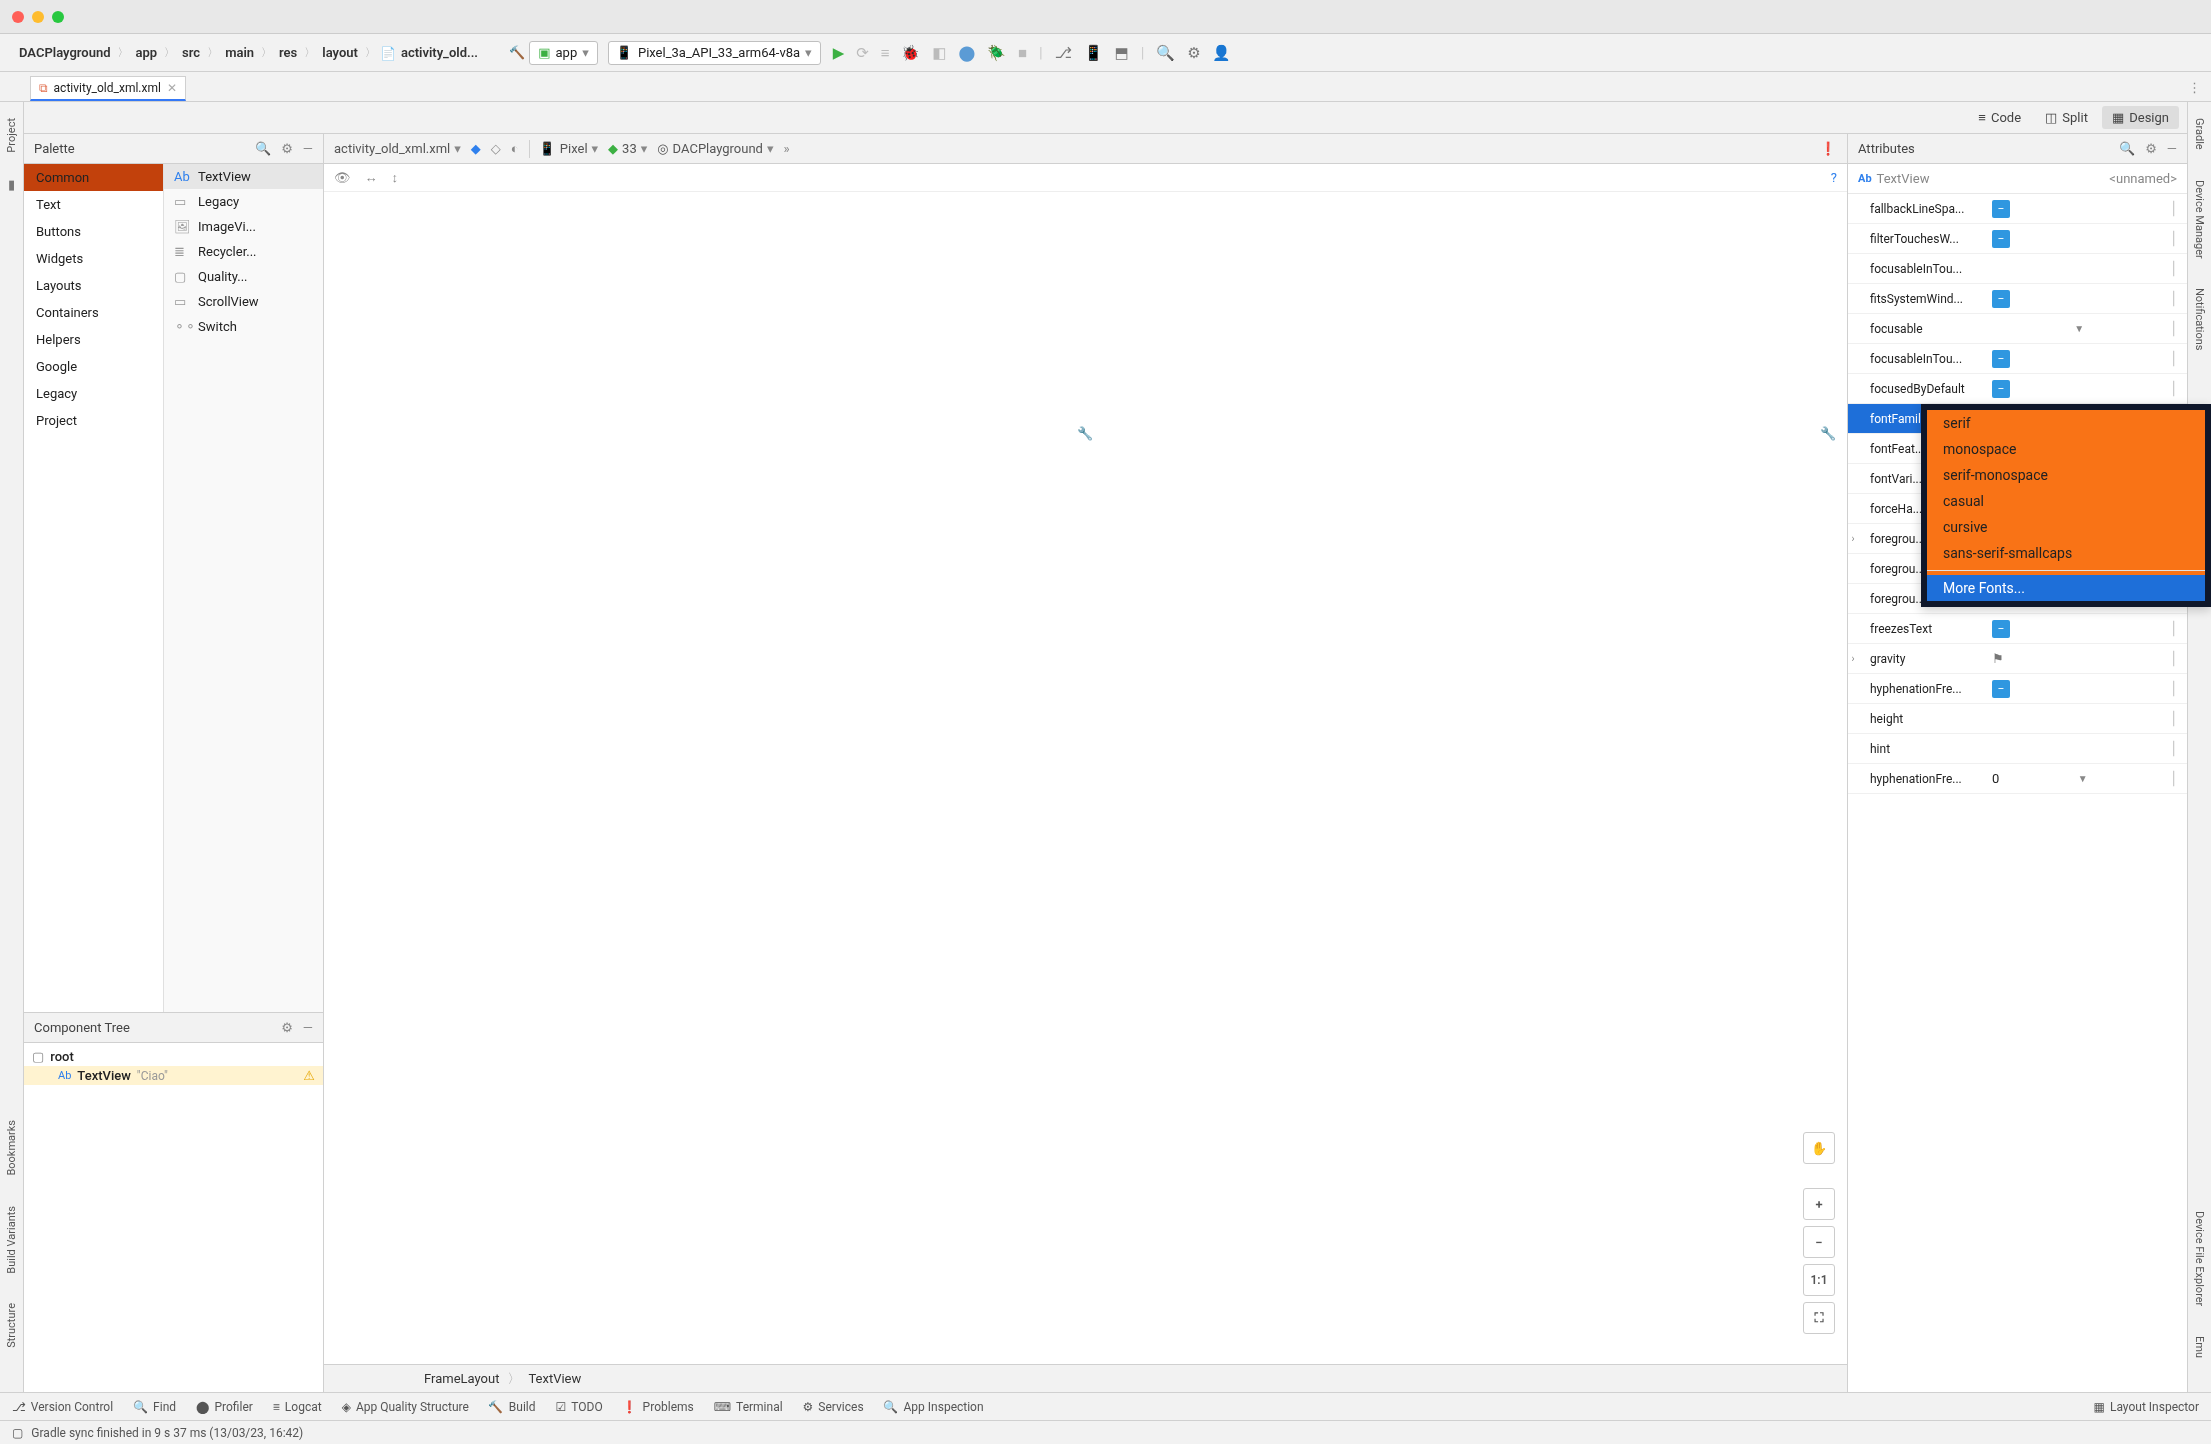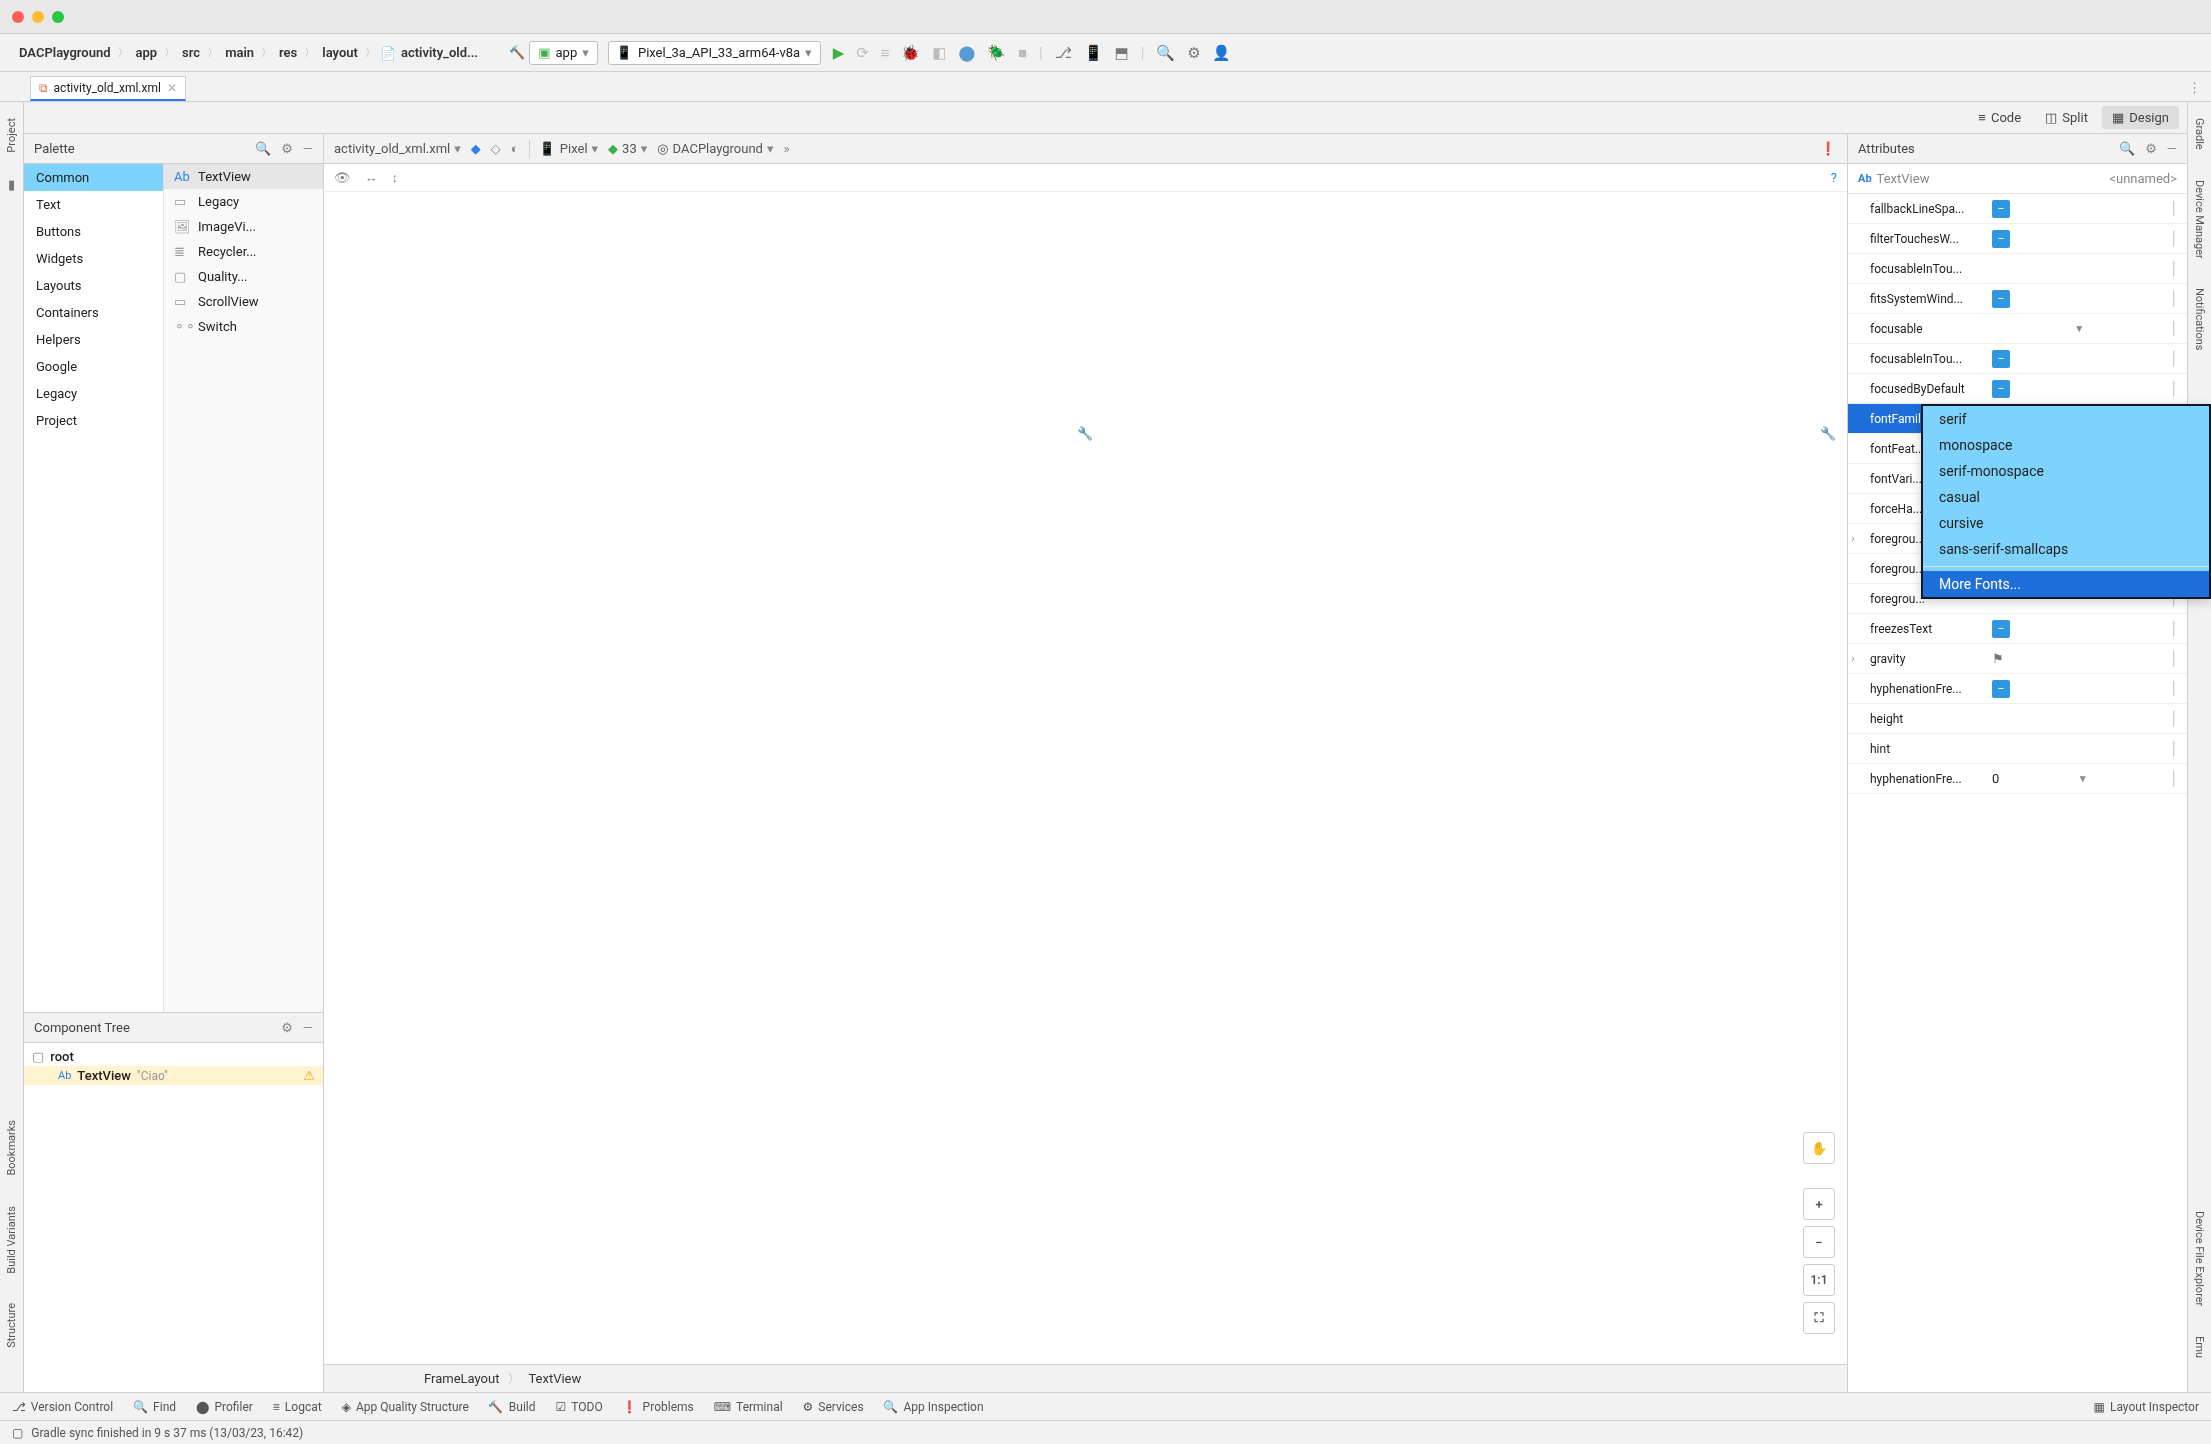--- a/index.html
+++ b/index.html
@@ -38,21 +38,21 @@
 
 .editor-body { flex:1; display:flex; min-height:0;}
 
 .palette-panel { width:300px; display:flex; flex-direction:column; border-right:1px solid #d0d0d0; background:#f9f9f9;}
 .panel-header { height:30px; display:flex; align-items:center; padding:0 10px; border-bottom:1px solid #d0d0d0; background:#f2f2f2;}
 .panel-header .title { font-weight:400; flex:1; color:#444;}
 .panel-header .hicons { display:flex; gap:10px; color:#888;}
 .palette-body { flex:1; display:flex; min-height:0;}
 .palette-cats { width:140px; border-right:1px solid #e0e0e0; background:#fff;}
 .palette-cats .catitem { padding:6px 12px; cursor:pointer;}
-.palette-cats .catitem.sel { background:#7dd3fc;}
+.palette-cats .catitem.sel { background:#c2410c;}
 .palette-widgets { flex:1;}
 .palette-widgets .witem { display:flex; align-items:center; gap:8px; padding:5px 10px; cursor:pointer;}
 .palette-widgets .witem.sel { background:#e6e6e6;}
 .wicon { color:#999; font-size:13px; width:16px;}
 
 .tree-panel { height: 380px; display:flex; flex-direction:column; border-top:1px solid #d0d0d0;}
 .tree-body { flex:1; background:#fff; padding:4px 0;}
 .tree-row { display:flex; align-items:center; padding:2px 8px; gap:6px;}
 .tree-row.sel { background:#fff3d0;}
 .tree-indent { width:20px;}
@@ -83,21 +83,21 @@
 .attr-row .aval { flex:1; display:flex; align-items:center; gap:4px; padding:0 6px 0 4px;}
 .attr-row.selected { background:#1e6fd9; color:#fff;}
 .attr-row.selected .aname { color:#fff;}
 .attr-row .aval .bluebox { width:18px; height:18px; background:#2f97e0; border-radius:2px; display:flex; align-items:center; justify-content:center; color:#fff; font-size:12px;}
 .attr-row .aval .flag { color:#777;}
 .attr-row .aval .dd { margin-left:auto; color:#888; font-size:10px;}
 .attr-row .aval .vbar { margin-left:auto; color:#ccc; padding:0 4px;}
 .attr-row .aval input { width:100%; border:1px solid #6aa0e8; padding:2px 4px; background:#cfe3fb; font-size:12px;}
 .attr-row .expand { width:10px; color:#888; font-size:10px; text-align:center;}
 
-.font-dropdown { position:absolute; background:#7dd3fc; border:2px solid #0f172a; box-shadow:0 3px 10px rgba(0,0,0,0.2); z-index:100;}
+.font-dropdown { position:absolute; background:#f97316; border:6px solid #0f172a; box-shadow:0 3px 10px rgba(0,0,0,0.2); z-index:100;}
 .font-dropdown .fitem { padding:5px 16px; cursor:pointer; white-space:nowrap; font-size:14px;}
 .font-dropdown .fitem.sel { background:#1e6fd9; color:#fff;}
 .font-dropdown .fsep { height:1px; background:#e0e0e0; margin:4px 0;}
 
 .bottom-strip { height:28px; background:#f2f2f2; border-top:1px solid #d0d0d0; display:flex; align-items:center; padding:0 12px; gap:20px;}
 .bottom-strip .bitem { display:flex; align-items:center; gap:5px; cursor:pointer; color:#555; font-size:12px;}
 .bottom-strip .bspacer { flex:1;}
 
 .status-bar { height:24px; background:#f2f2f2; border-top:1px solid #d0d0d0; display:flex; align-items:center; padding:0 12px; font-size:12px; color:#555;}
 </style>

